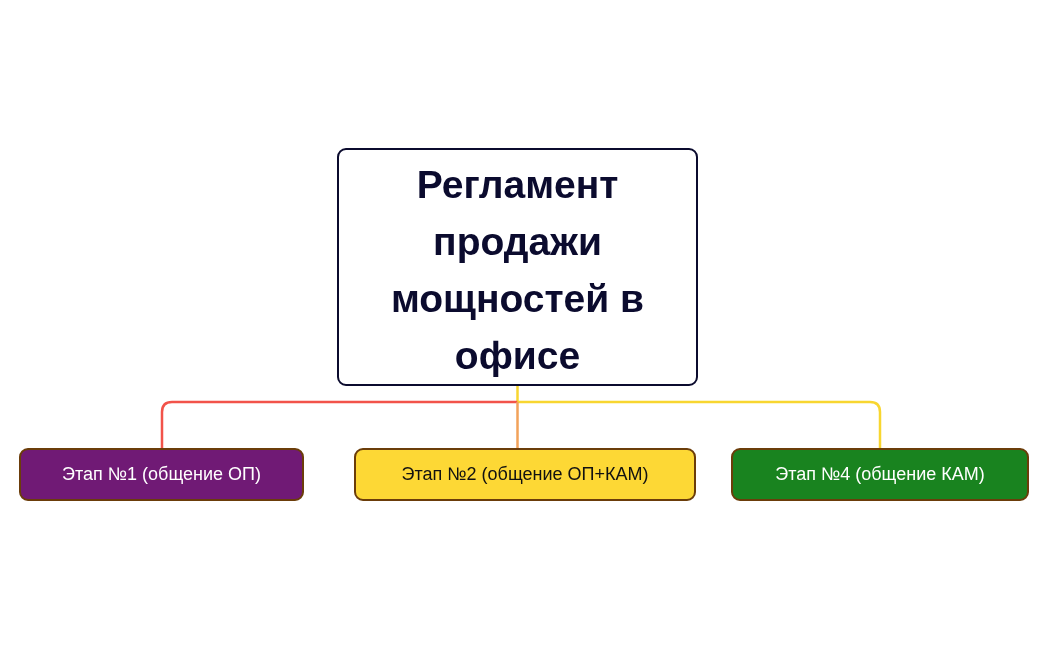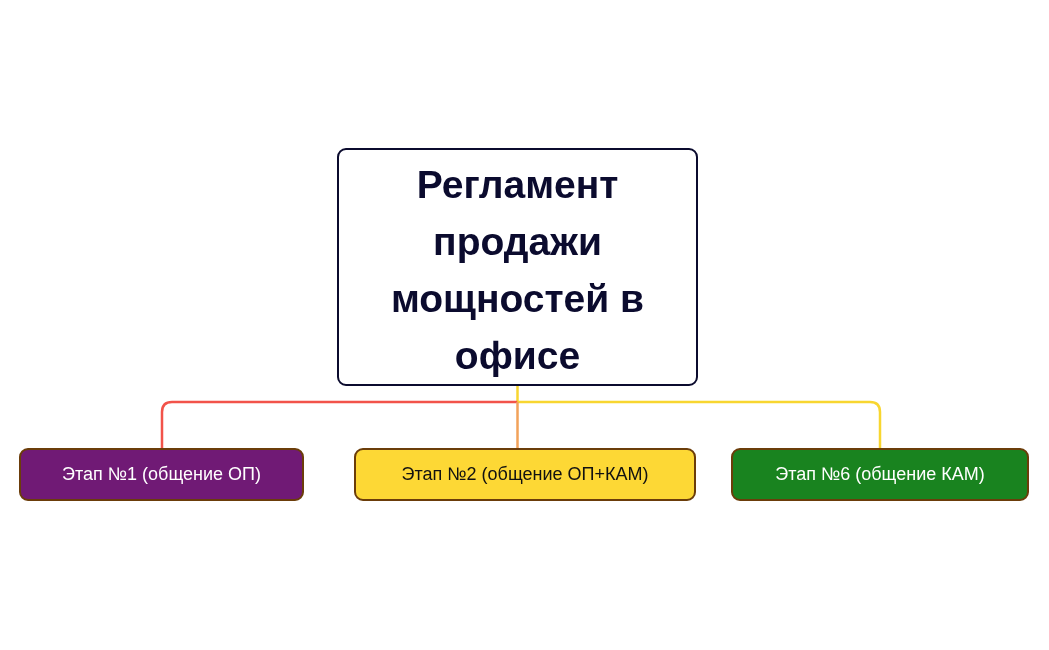--- a/index.html
+++ b/index.html
@@ -94,16 +94,16 @@
 
   <div class="child-node" id="node-1" style="background:#701a75;">
     <span class="child-label" style="color:#ffffff;">Этап №1 (общение ОП)</span>
   </div>
 
   <div class="child-node" id="node-2" style="background:#fdd835;">
     <span class="child-label" style="color:#111111;">Этап №2 (общение ОП+КАМ)</span>
   </div>
 
   <div class="child-node" id="node-3" style="background:#19831f;">
-    <span class="child-label" style="color:#ffffff;">Этап №6 (общение КАМ)</span>
+    <span class="child-label" style="color:#ffffff;">Этап №4 (общение КАМ)</span>
   </div>
 
 </div>
 
 </body></html>

